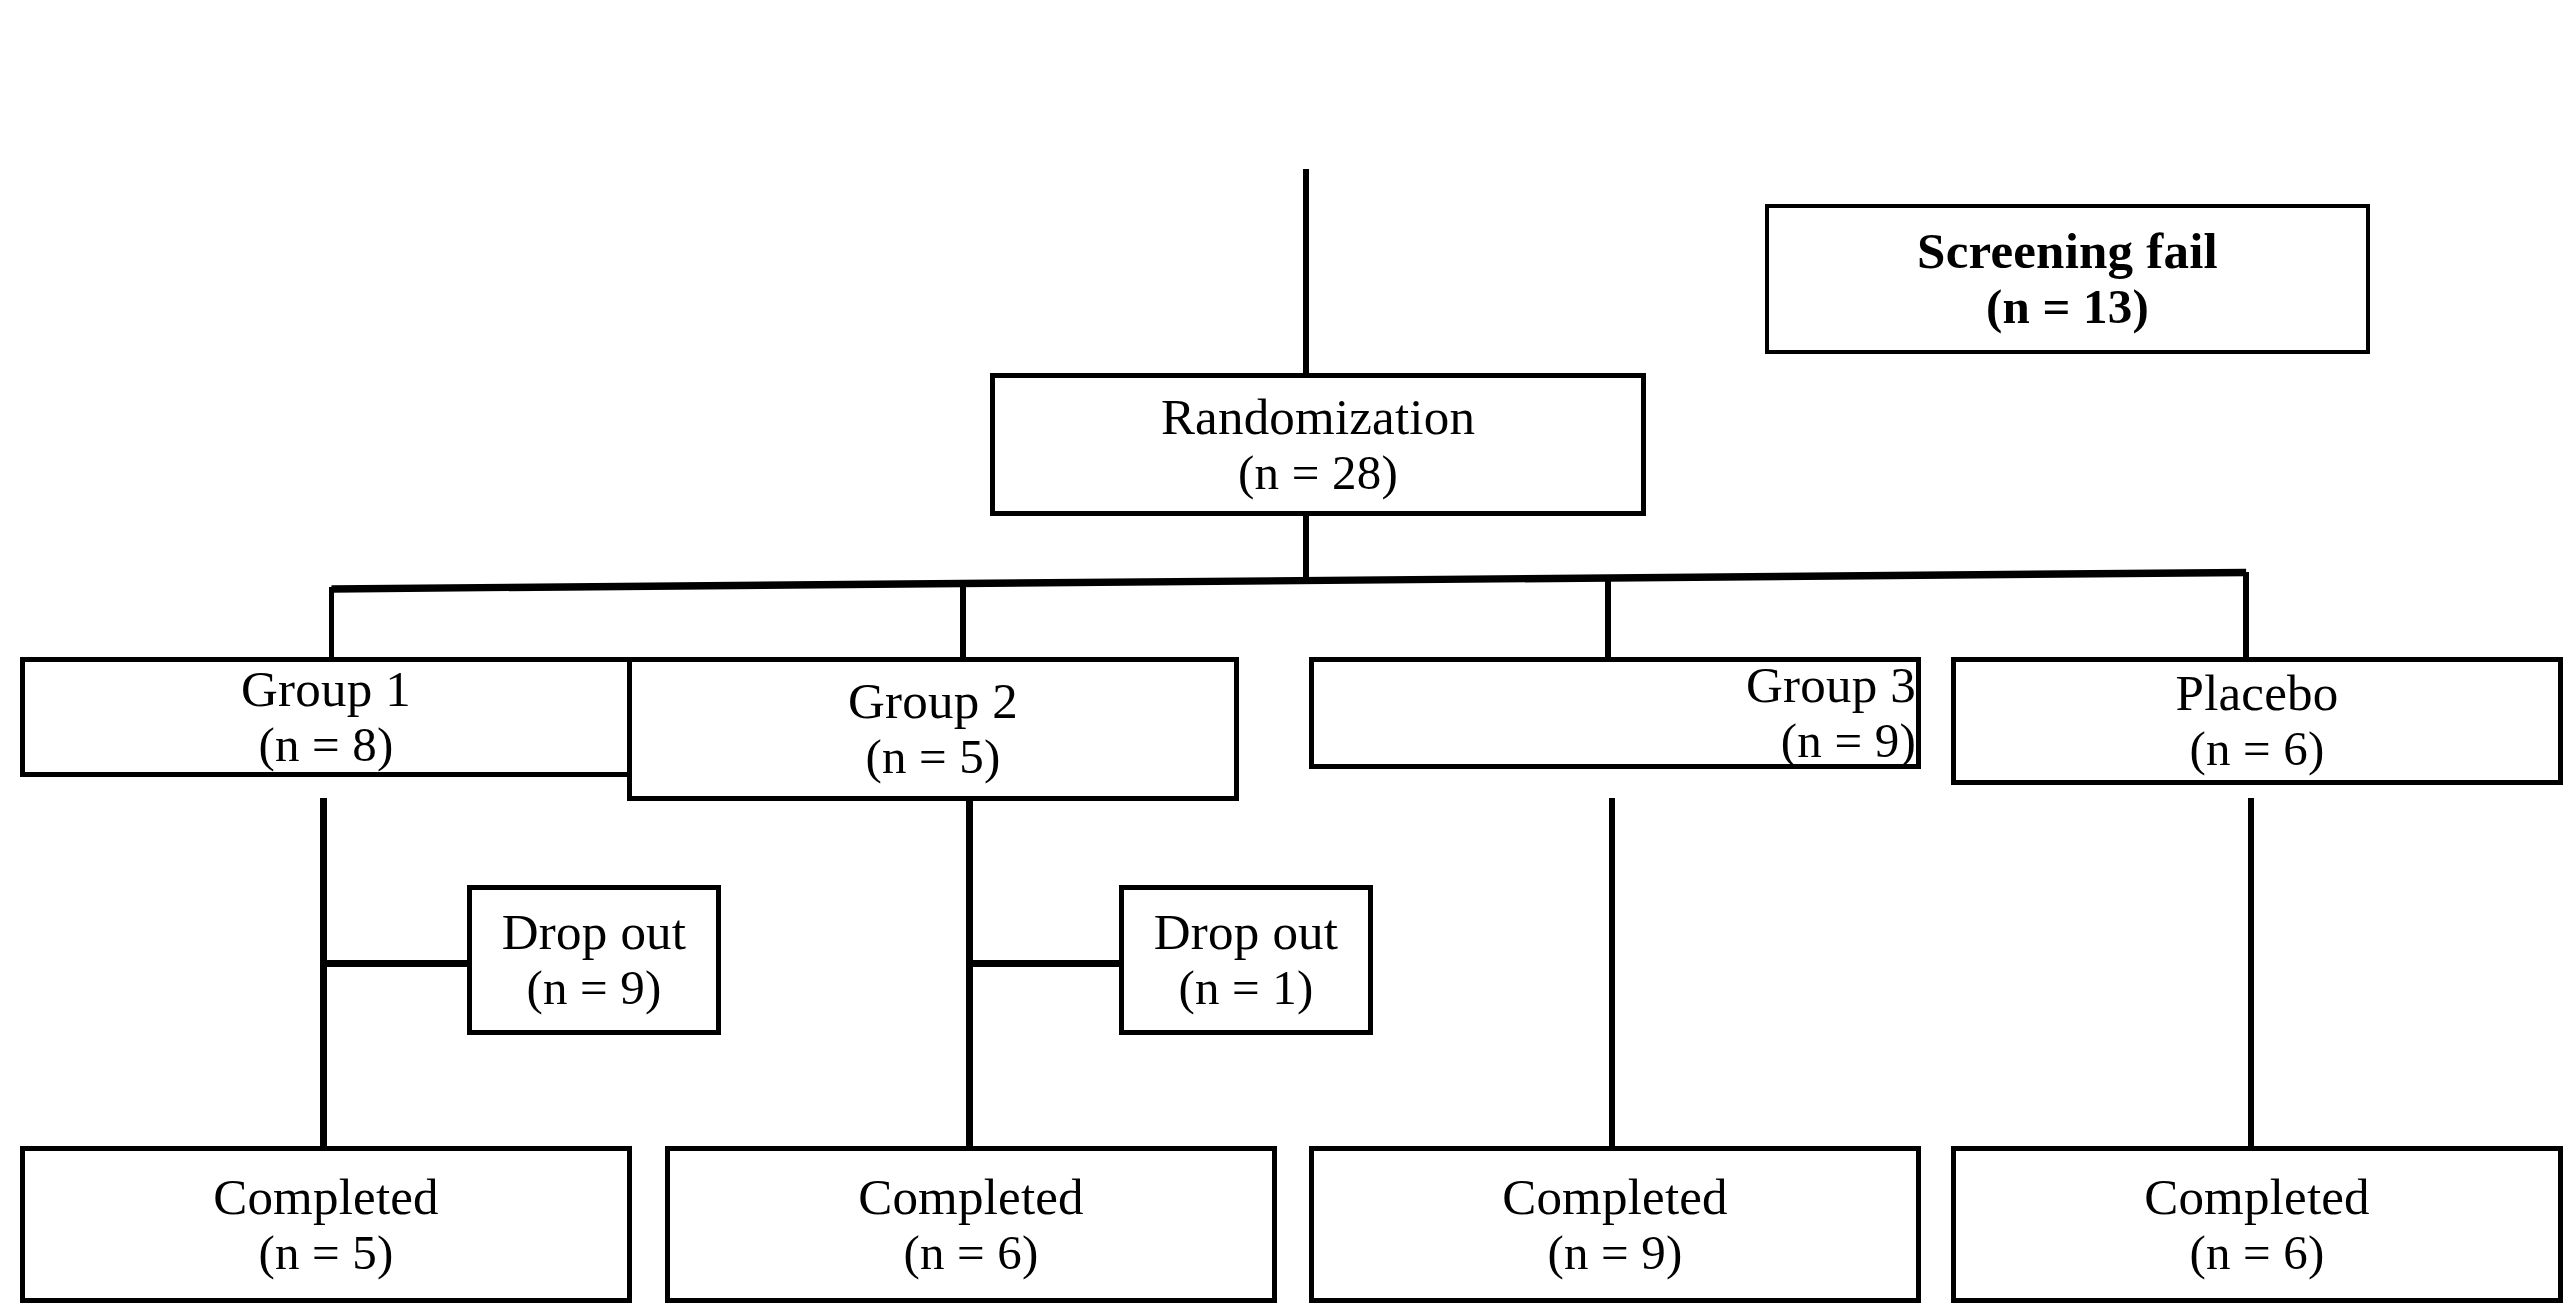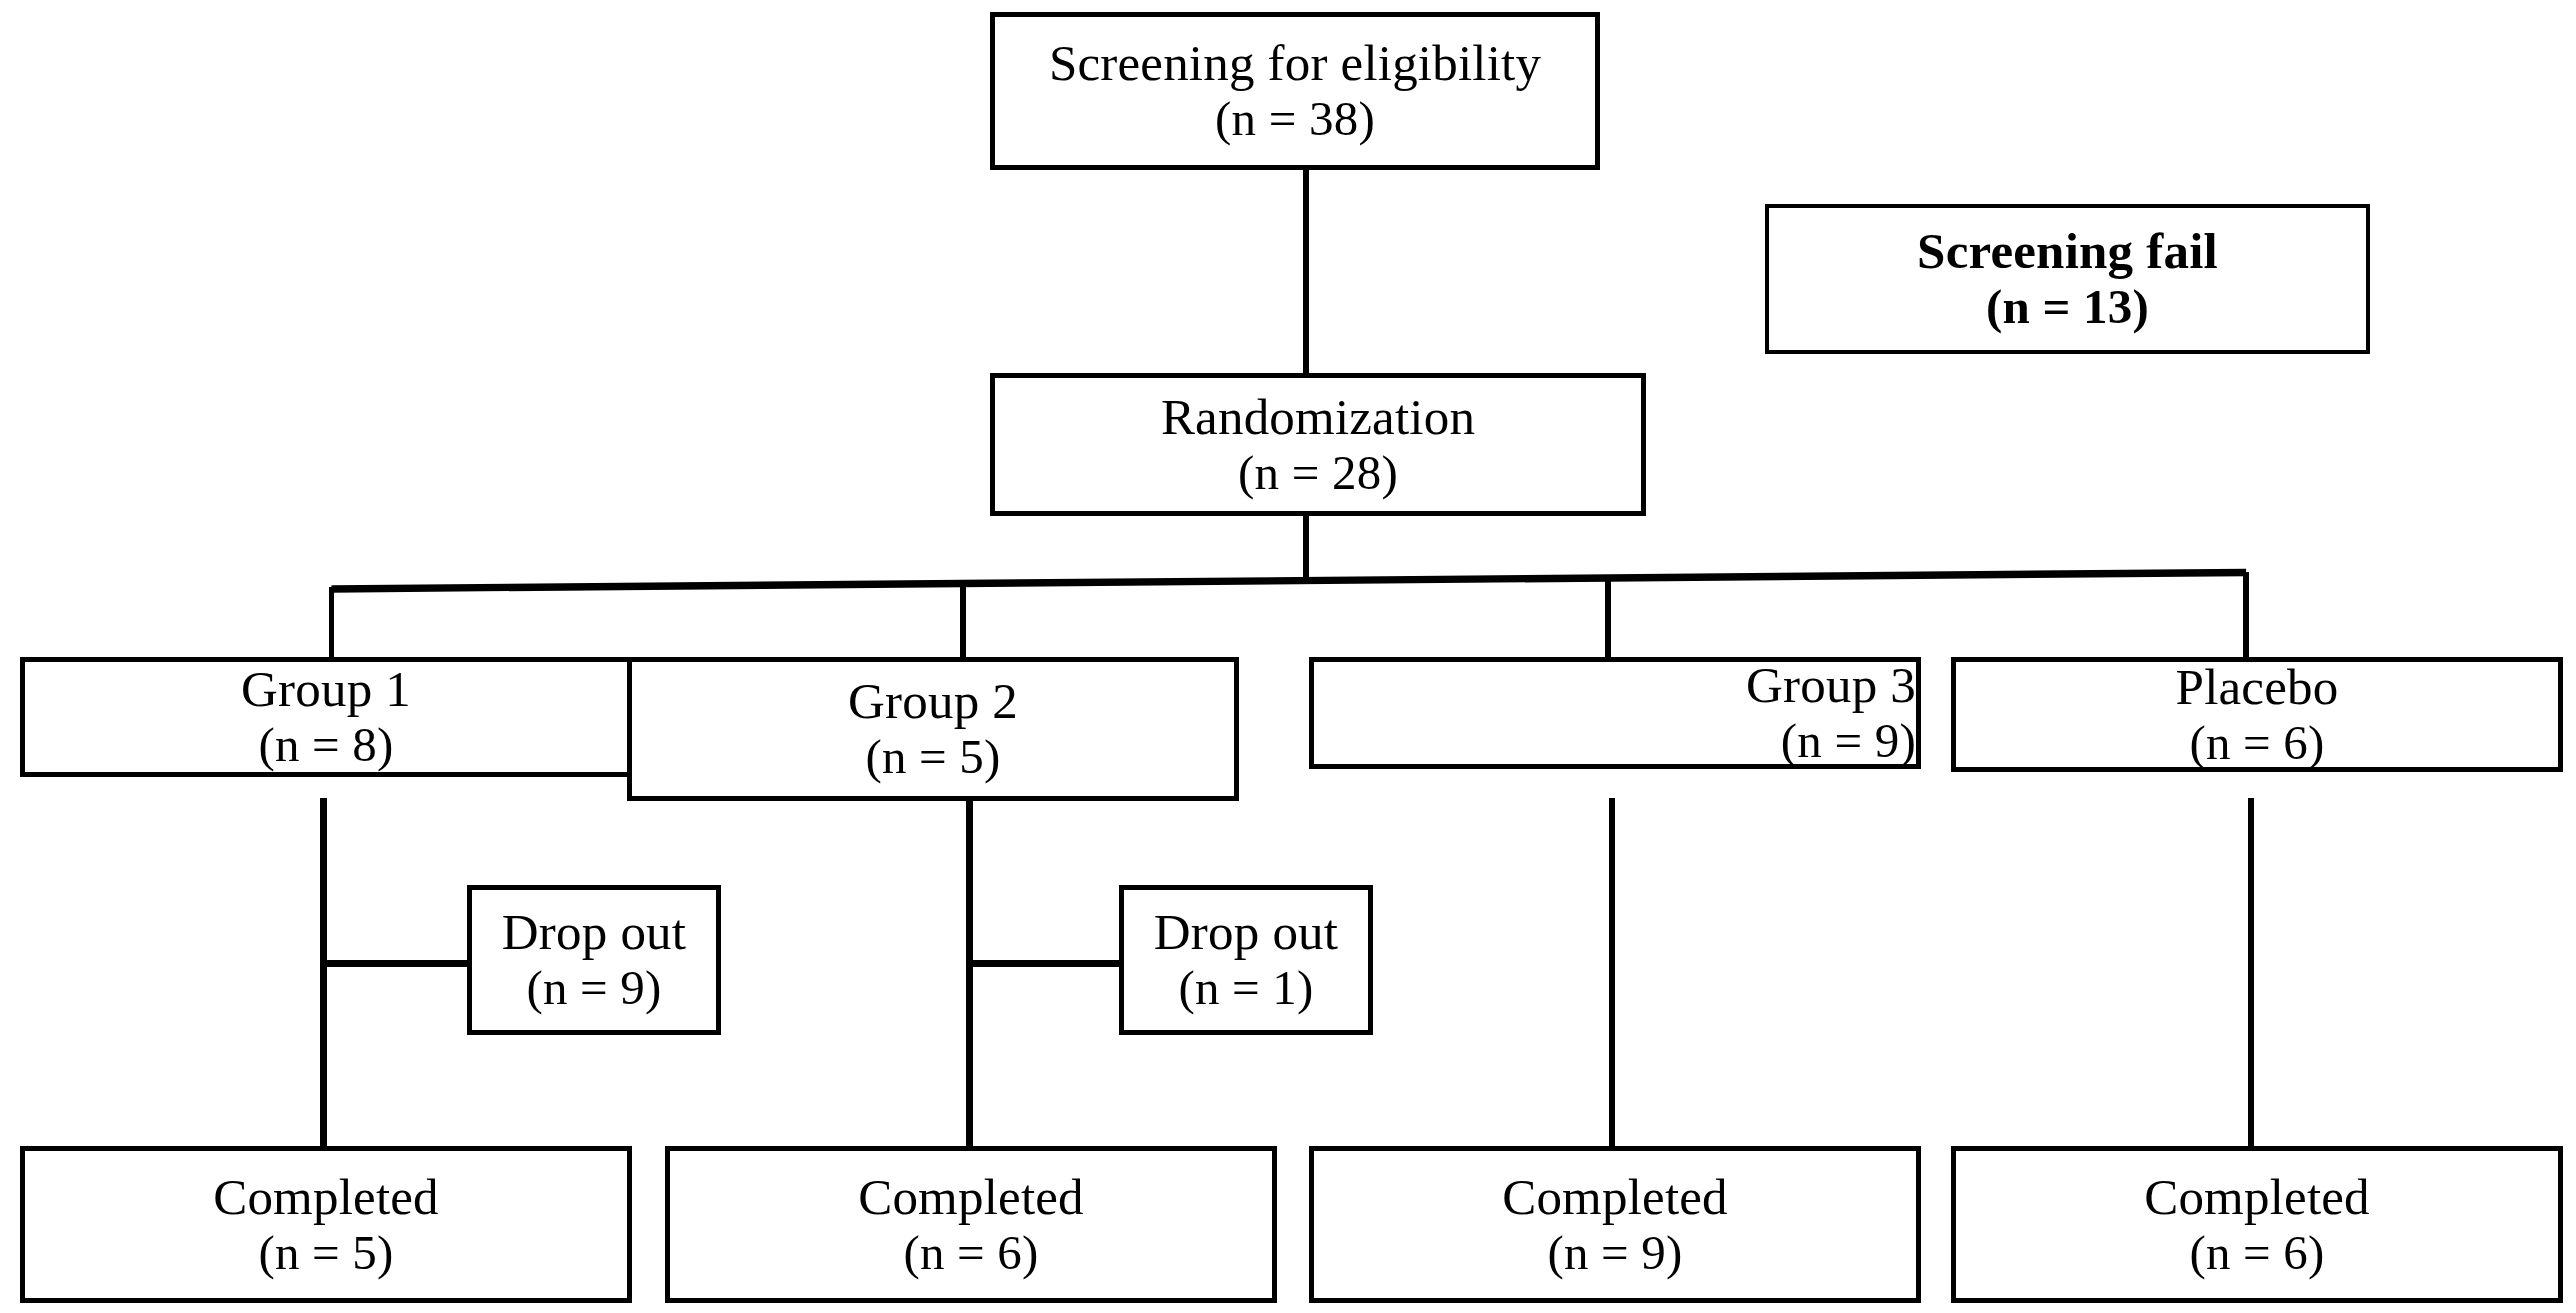--- a/index.html
+++ b/index.html
@@ -82,24 +82,20 @@
 
     <line class="connector" x1="392" y1="968" x2="392" y2="1390" stroke-width="9"></line>
     <line class="connector" x1="1176" y1="968" x2="1176" y2="1390" stroke-width="9"></line>
     <line class="connector" x1="1955" y1="968" x2="1955" y2="1390" stroke-width="7"></line>
     <line class="connector" x1="2730" y1="968" x2="2730" y2="1390" stroke-width="7"></line>
 
     <line class="connector" x1="392" y1="1168" x2="570" y2="1168" stroke-width="8"></line>
     <line class="connector" x1="1176" y1="1168" x2="1360" y2="1168" stroke-width="8"></line>
   </svg>
 
-  <div class="node-box" style="left:990px; top:11.5px; width:610px; height:158px;">
-    <span class="node-line">Screening for eligibility</span>
-    <span class="node-line count">(n = 38)</span>
-  </div>
 
   <div class="node-box thin" style="left:1765px; top:204px; width:605px; height:150px;font-weight:bold;">
     <span class="node-line">Screening fail</span>
     <span class="node-line count">(n = 13)</span>
   </div>
 
   <div class="node-box" style="left:990px; top:373px; width:656px; height:143px;">
     <span class="node-line">Randomization</span>
     <span class="node-line count">(n = 28)</span>
   </div>
@@ -112,21 +108,21 @@
   <div class="node-box" style="left:627px; top:657px; width:612px; height:144px;">
     <span class="node-line">Group 2</span>
     <span class="node-line count">(n = 5)</span>
   </div>
 
   <div class="node-box" style="left:1309px; top:657px; width:612px; height:112px;align-items:flex-end;">
     <span class="node-line">Group 3</span>
     <span class="node-line count">(n = 9)</span>
   </div>
 
-  <div class="node-box" style="left:1951px; top:657px; width:612px; height:115px;">
+  <div class="node-box" style="left:1951px; top:657px; width:612px; height:128px;">
     <span class="node-line">Placebo</span>
     <span class="node-line count">(n = 6)</span>
   </div>
 
   <div class="node-box" style="left:467px; top:885px; width:254px; height:150px;">
     <span class="node-line">Drop out</span>
     <span class="node-line count">(n = 9)</span>
   </div>
 
   <div class="node-box" style="left:1119px; top:885px; width:254px; height:150px;">

